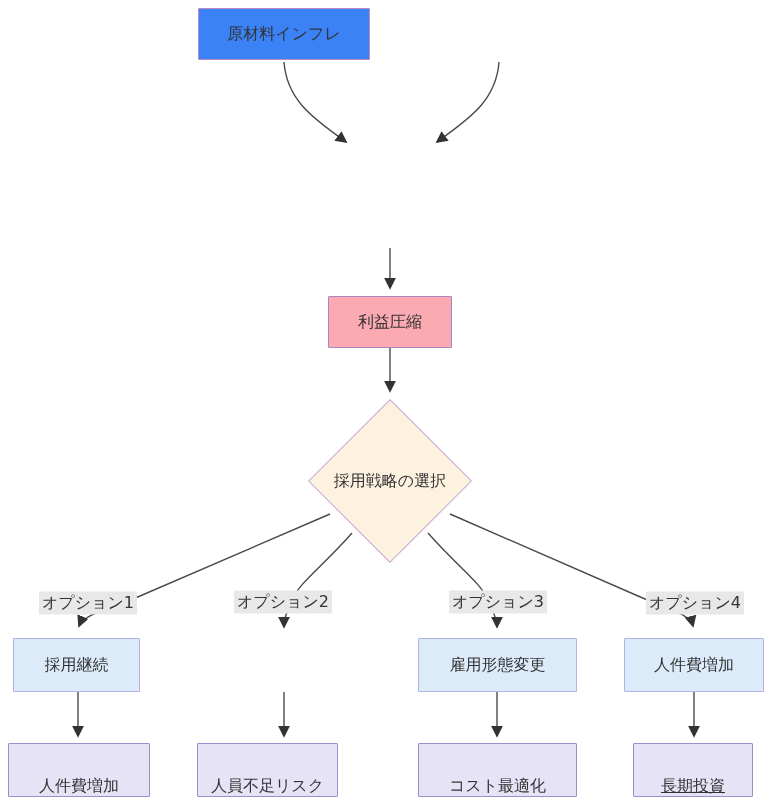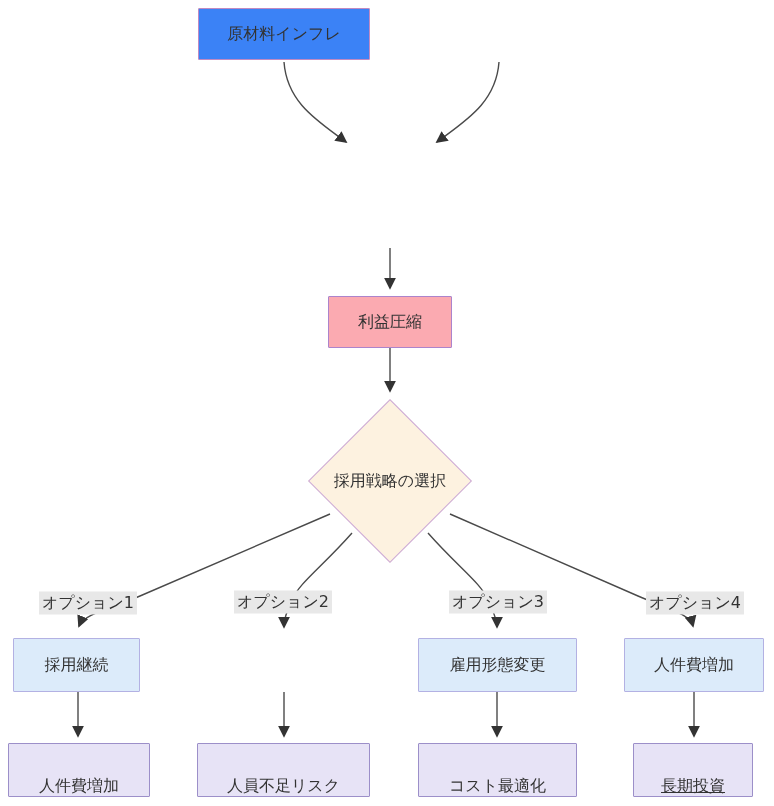--- a/index.html
+++ b/index.html
@@ -74,21 +74,21 @@
   <div class="node rect-node blue" style="left:418px;top:638px;width:159px;height:54px;">
     <span>雇用形態変更</span>
   </div>
   <div class="node rect-node blue" style="left:624px;top:638px;width:140px;height:54px;">
     <span>人件費増加</span>
   </div>
 
   <div class="node rect-node purple" style="left:8px;top:743px;width:142px;height:54px;">
     <span>人件費増加</span>
   </div>
-  <div class="node rect-node purple" style="left:197px;top:743px;width:173px;height:54px;">
+  <div class="node rect-node purple" style="left:197px;top:743px;width:141px;height:54px;">
     <span>人員不足リスク</span>
   </div>
   <div class="node rect-node purple" style="left:418px;top:743px;width:159px;height:54px;">
     <span>コスト最適化</span>
   </div>
   <div class="node rect-node purple" style="left:633px;top:743px;width:120px;height:54px;text-decoration:underline;">
     <span>長期投資</span>
   </div>
 
 </div>

